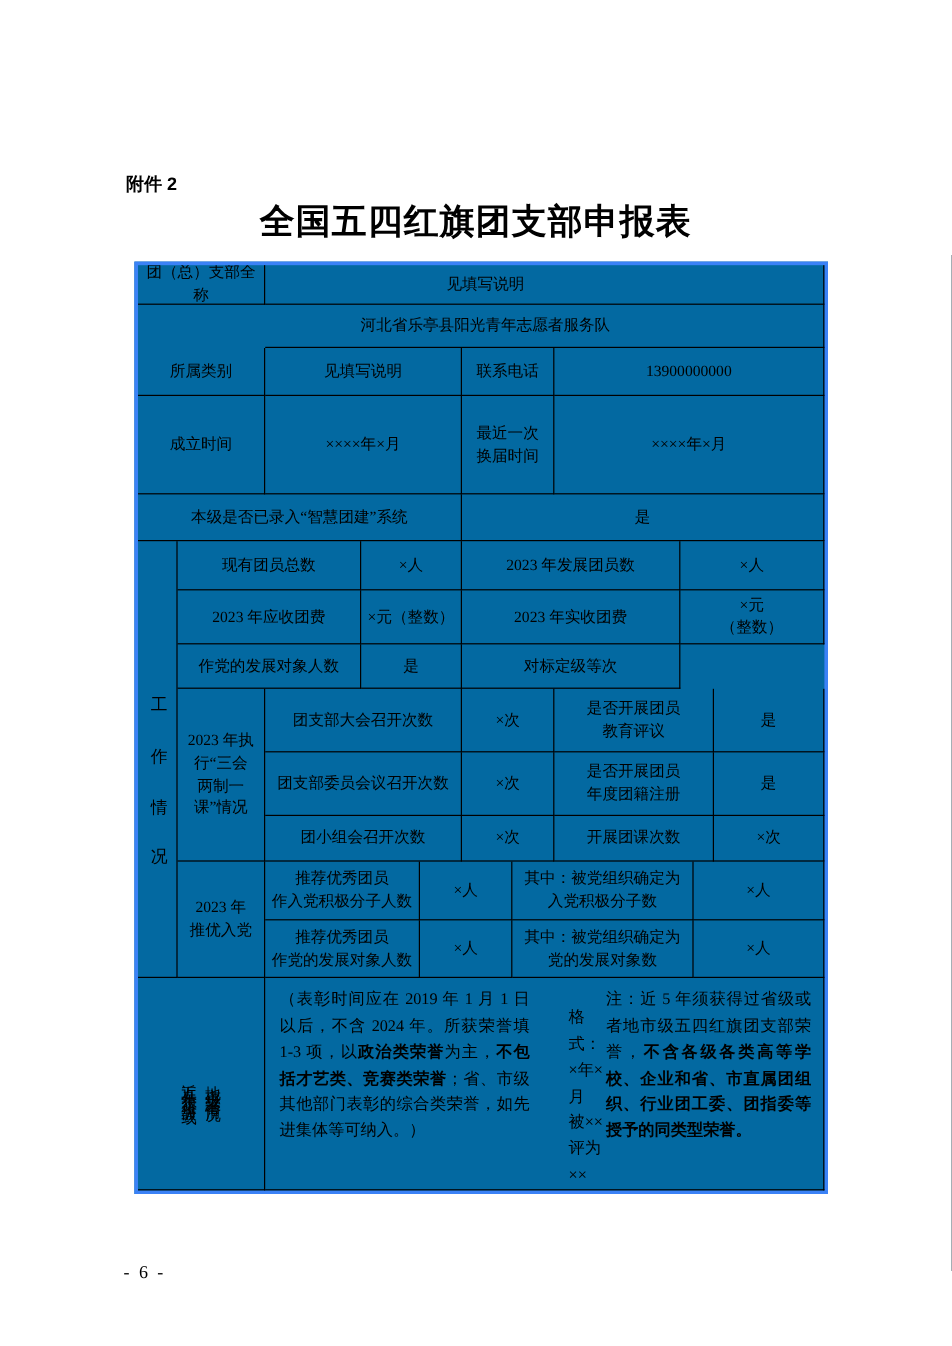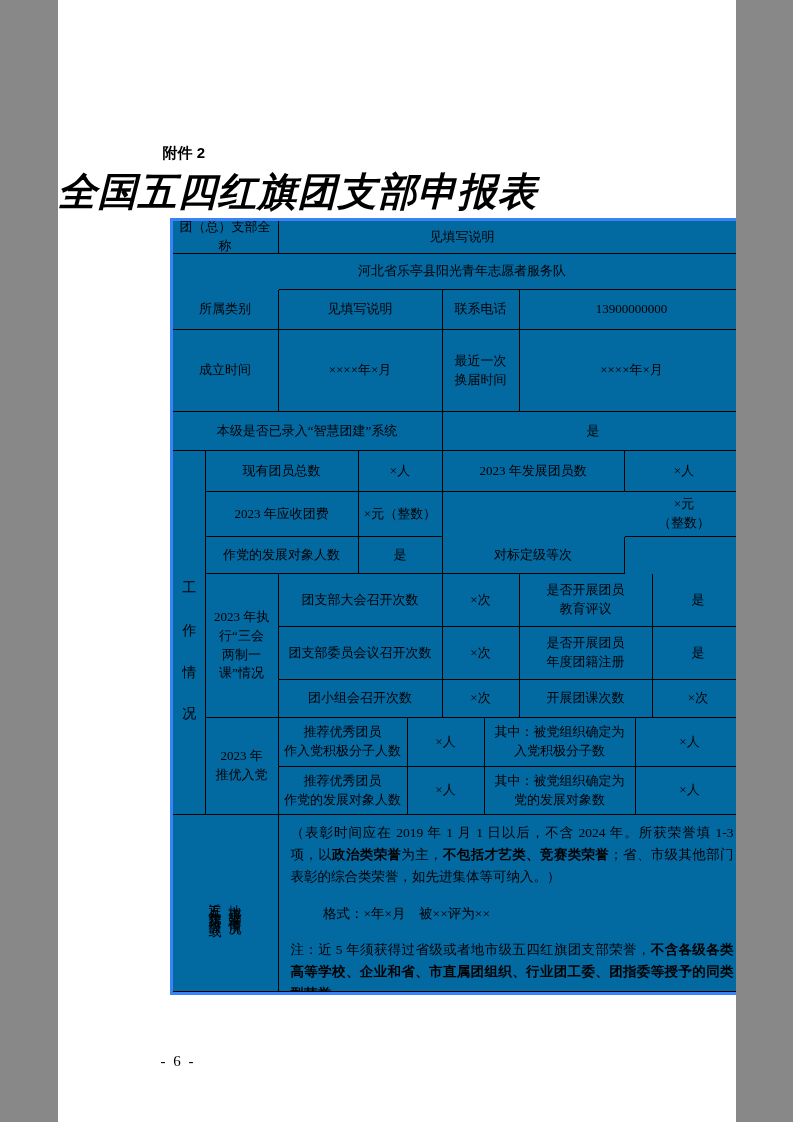--- a/index.html
+++ b/index.html
@@ -1,27 +1,27 @@
 <!DOCTYPE html>
 <html><head>
 <meta charset="utf-8">
 <style>
   html,body{margin:0;padding:0;background:#888;}
   .page{
-    position:relative;width:678px;height:1122px;background:#ffffff;
+    position:relative;width:793px;height:1122px;background:#ffffff;
     font-family:"Liberation Serif","DejaVu Serif",serif;color:#000;
     margin:0 auto;overflow:hidden;
   }
   .attachment{
     position:absolute;left:105px;top:144px;font-size:15px;font-weight:700;
     font-family:"Liberation Sans","DejaVu Sans",sans-serif;
   }
   .doc-title{
-    position:absolute;left:0;top:165px;width:100%;text-align:left;
-    font-size:39px;font-weight:700;letter-spacing:1px;font-style:italic;
+    position:absolute;left:0;top:165px;width:100%;text-align:center;
+    font-size:29px;font-weight:700;letter-spacing:1px;
   }
   .formgrid{
     position:absolute;left:112px;top:218px;
     display:grid;
     grid-template-columns:33px 73px 80px 49px 35px 42px 35px 105px 11px 17px 92px;
     grid-template-rows:33px 36px 40px 82px 39px 41px 45px 37px 53px 53px 38px 49px 48px 177px;
     border:3px solid #3b82f6;background:#0369a1;
   }
   .c{
     border-right:1px solid #000;border-bottom:1px solid #000;
@@ -35,21 +35,21 @@
   .vtext{
     writing-mode:vertical-lr;text-orientation:upright;
     font-size:14px;letter-spacing:42px;margin-bottom:-42px;
   }
   .vtext2{
     writing-mode:vertical-lr;text-orientation:upright;
     font-size:13px;letter-spacing:3px;margin-bottom:-3px;line-height:1;
   }
   .honors-side{gap:7px;}
   .honors-content{
-    flex-direction:column;align-items:stretch;justify-content:flex-start;
+    flex-direction:row;align-items:stretch;justify-content:flex-start;
     text-align:justify;white-space:normal;
     padding:7px 10px 6px 12px;font-size:13.5px;line-height:1.62;
   }
   .honors-content p{margin:0;}
   .honors-content .fmt{margin:15px 0 15px 2.4em;text-align:left;}
   .bseg{font-weight:700;font-family:"Liberation Sans","DejaVu Sans",sans-serif;}
   .page-number{
     position:absolute;left:103px;top:1053px;font-size:15px;letter-spacing:2px;
   }
 </style>
@@ -86,20 +86,21 @@
       <span class="vtext">工作情况</span>
     </div>
 
     <div class="c" style="grid-area:6/2/7/4">现有团员总数</div>
     <div class="c" style="grid-area:6/4/7/6">×人</div>
     <div class="c" style="grid-area:6/6/7/9">2023 年发展团员数</div>
     <div class="c" style="grid-area:6/9/7/12">×人</div>
 
     <div class="c" style="grid-area:7/2/8/4">2023 年应收团费</div>
     <div class="c" style="grid-area:7/4/8/6">×元（整数）</div>
+    <div class="c" style="grid-area:7/6/8/9">2023 年实收团费</div>
     <div class="c" style="grid-area:7/9/8/12">×元
 （整数）</div>
 
     <div class="c" style="grid-area:8/2/9/4">作党的发展对象人数</div>
     <div class="c" style="grid-area:8/4/9/6">是</div>
     <div class="c" style="grid-area:8/6/9/9">对标定级等次</div>
 
     <div class="c" style="grid-area:9/2/12/3">2023 年执
 行“三会
 两制一

